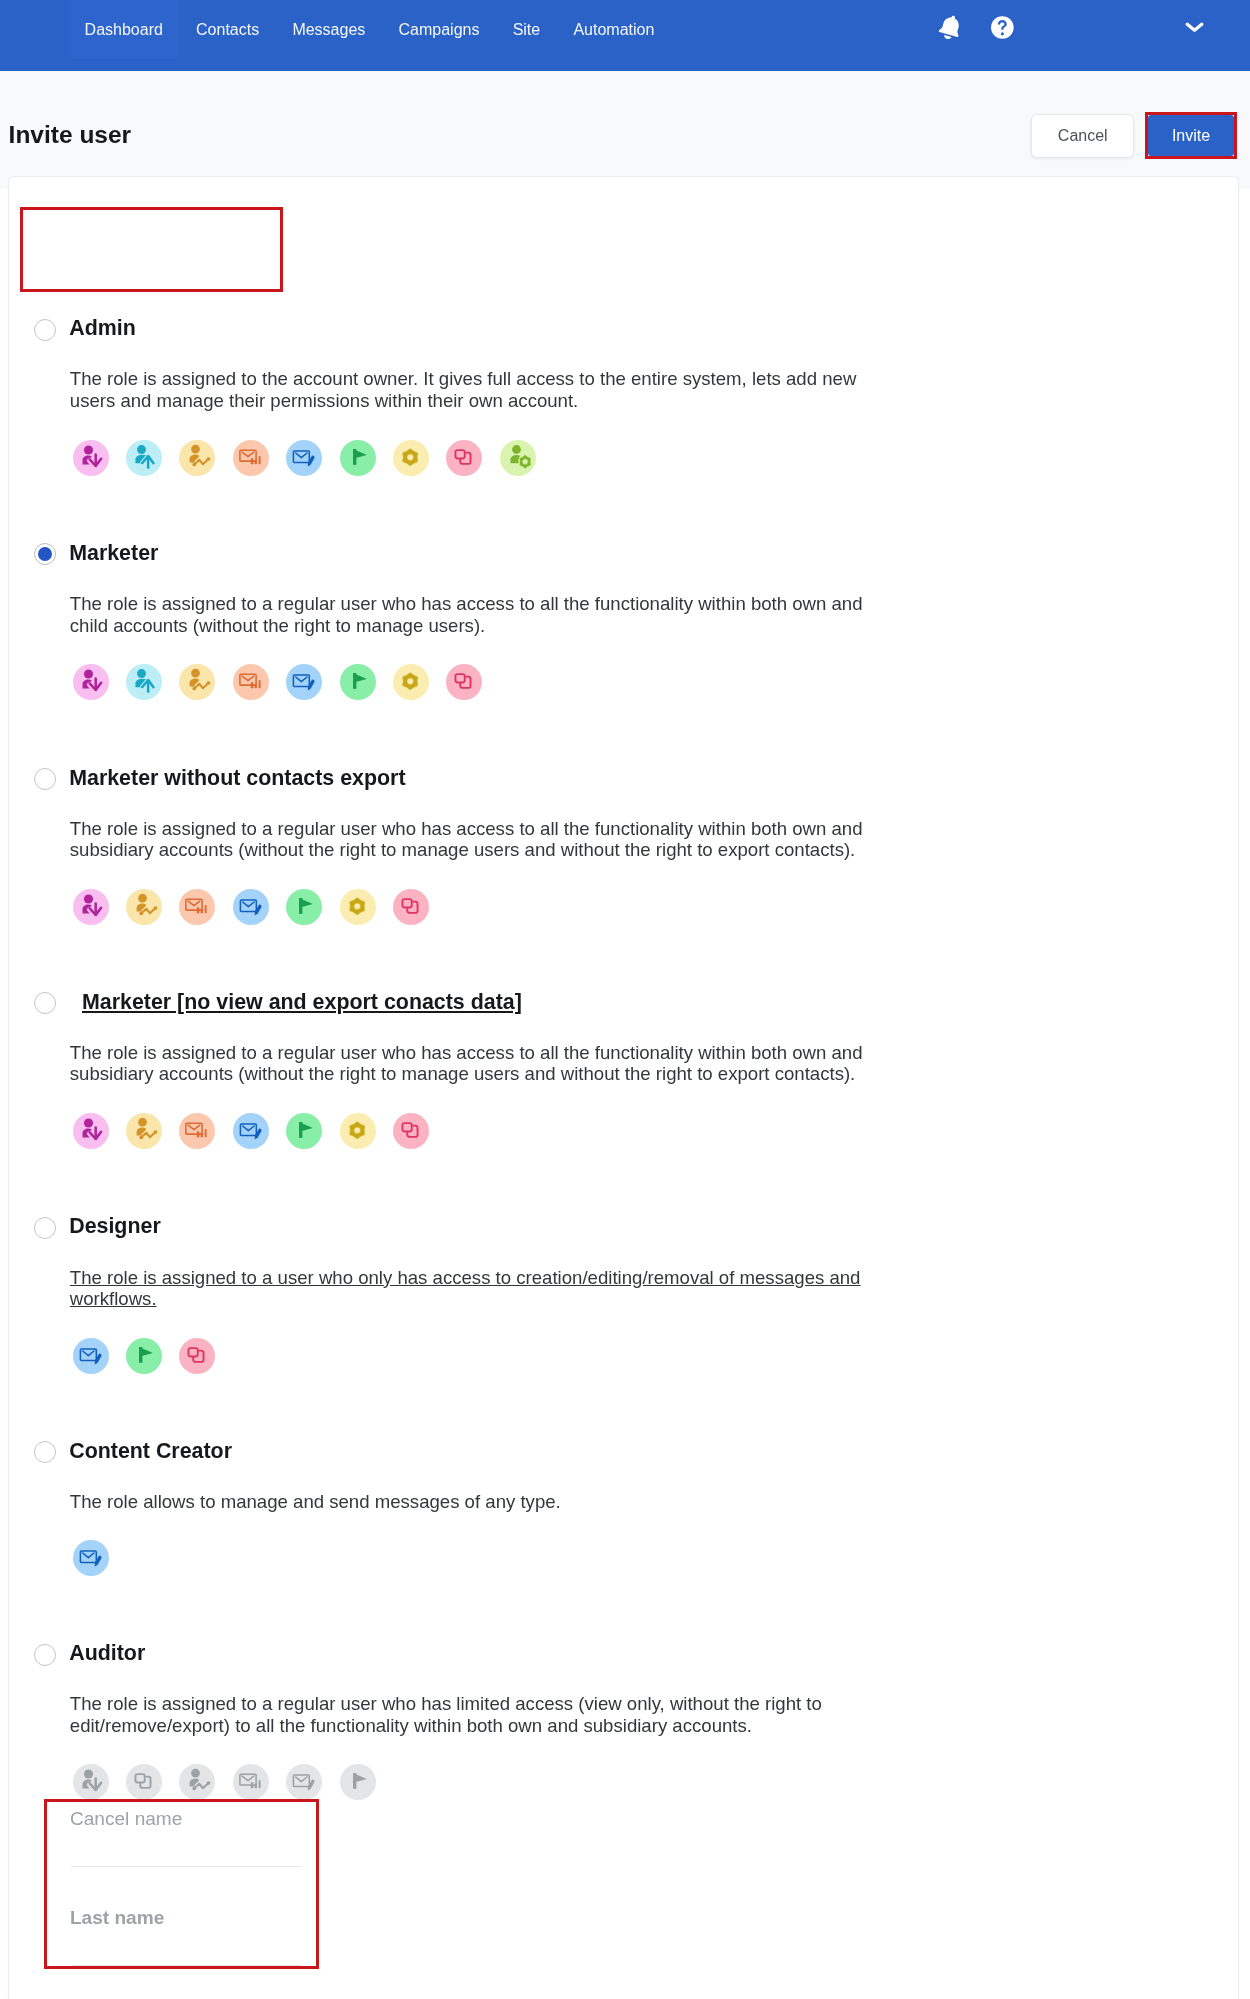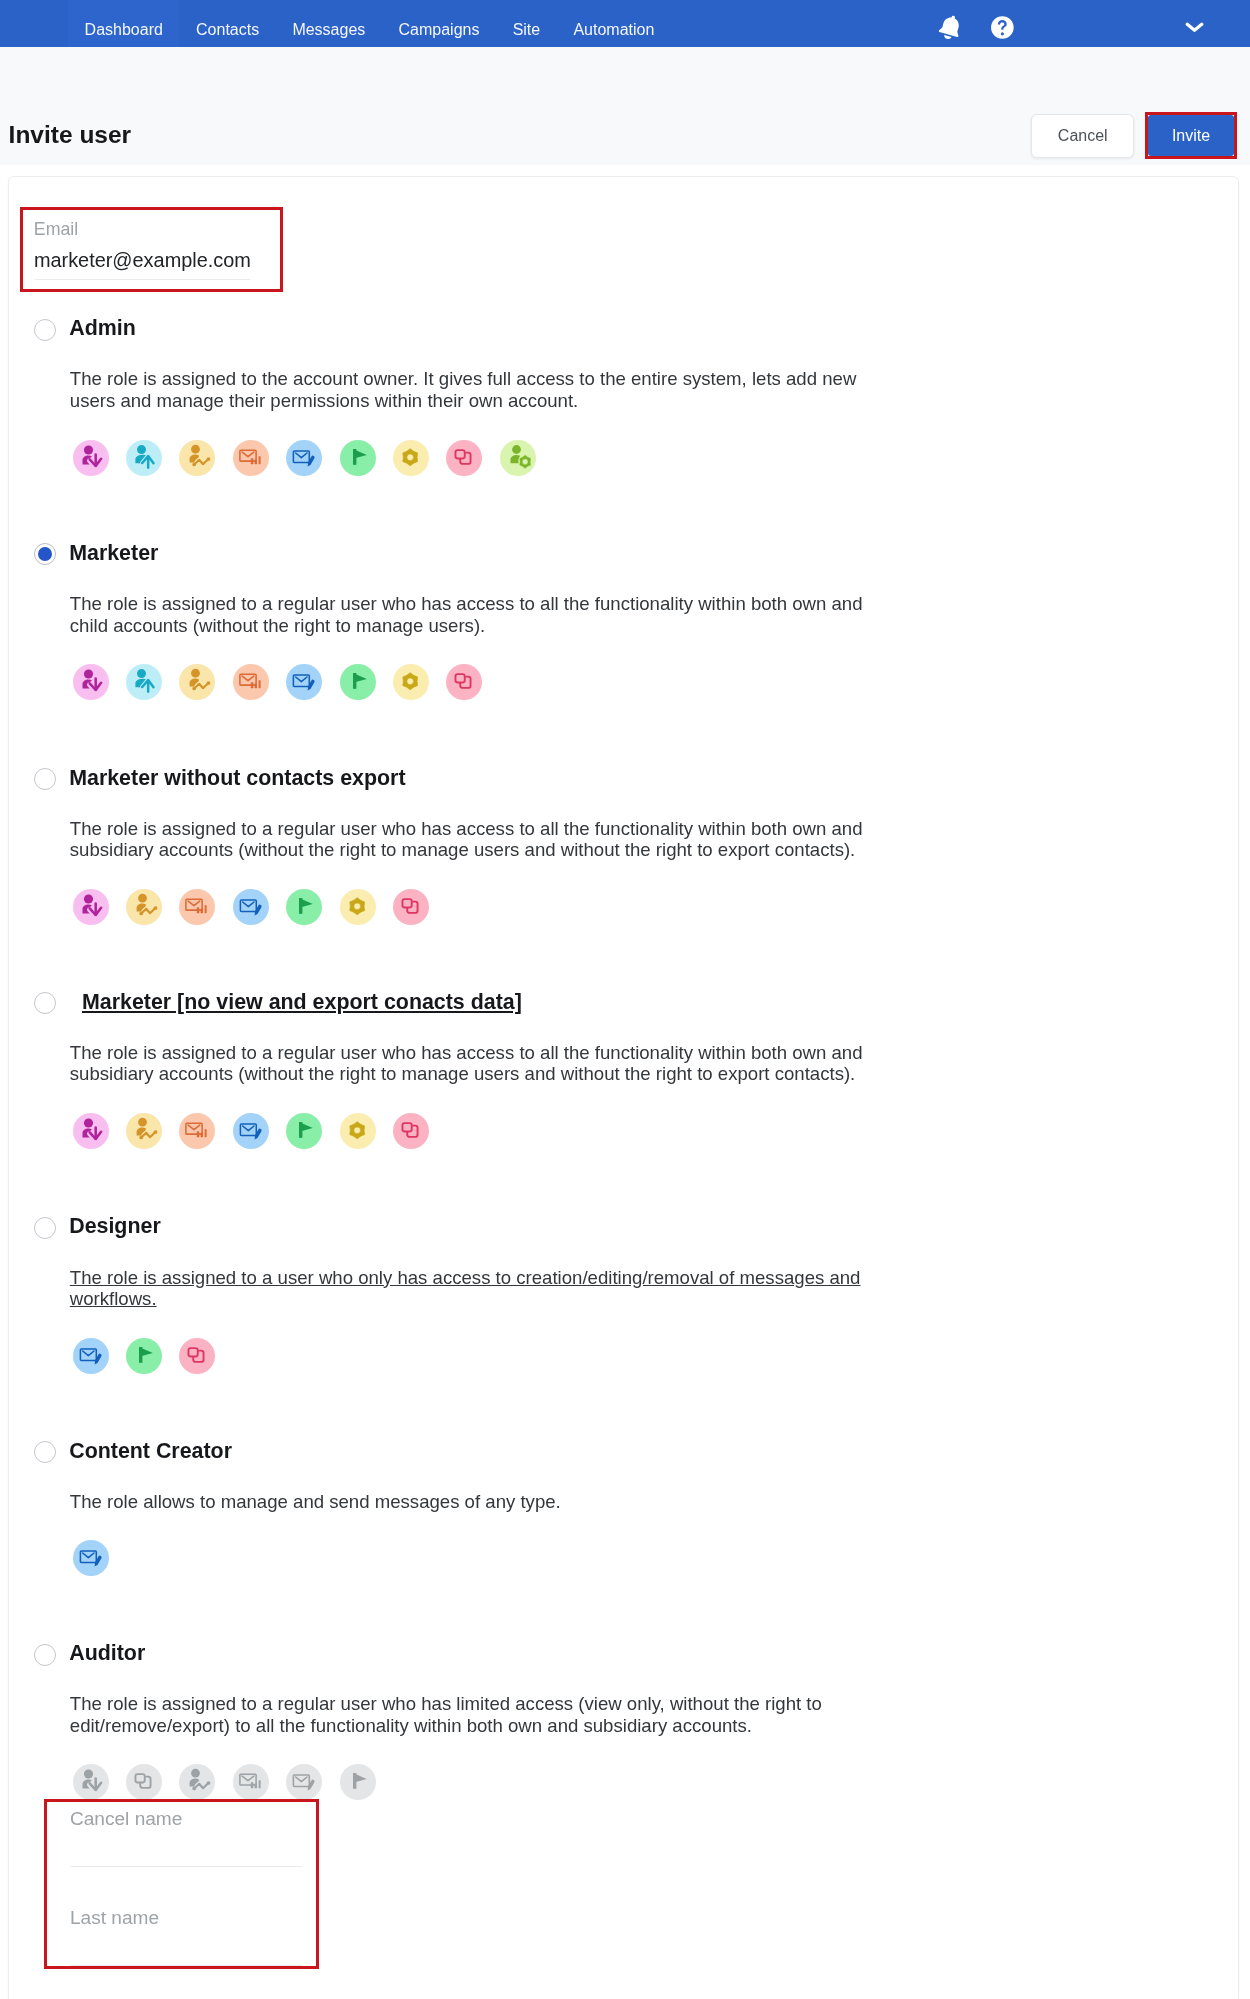--- a/index.html
+++ b/index.html
@@ -7,21 +7,21 @@
   html, body { margin:0; padding:0; }
   body {
     width:1250px; height:1999px;
     font-family:"Liberation Sans", sans-serif;
     background:#ffffff;
     overflow:hidden;
     -webkit-font-smoothing:antialiased;
   }
 
   
-  .topnav{ height:47px; background:#2B62C8; position:relative; }
+  .topnav{ height:71px; background:#2B62C8; position:relative; }
   .nav-items{ display:flex; align-items:center; height:59px; padding-left:68px; }
   .nav-item{
     color:#F5F7FB; font-size:16px; height:59px; line-height:59px;
     padding:0 16.6px; white-space:nowrap; cursor:pointer;
   }
   .nav-item.active{ background:#2D65CC; }
   .nav-right{ position:absolute; left:0; top:0; width:1250px; height:59px; }
   .nav-icon{ position:absolute; top:0; height:59px; display:flex; align-items:center; justify-content:center; cursor:pointer; }
   #ic-bell{ left:935px; width:28px; }
   #ic-help{ left:991px; width:23px; }
@@ -115,25 +115,20 @@
 
 <div class="page-header"></div>
 <div class="page-title">Invite user</div>
 <button class="btn btn-cancel">Cancel</button>
 <div class="btn-invite-wrap">
   <button class="btn btn-invite">Invite</button>
 </div>
 
 <div class="panel" id="panel">
     <div class="hl-box" style="left: 10.5px; top: 29.5px; width: 263px; height: 85px;"></div>
-    <div style="position: absolute; left: 10.5px; top: 29.5px; width: 263px; height: 85px;">
-      <div class="fld-label" style="left: 14.3px; top: 14.5px; line-height: 17px;">Email</div>
-      <div class="fld-value" style="left: 14.4px; top: 43.8px; line-height: 20px;">marketer@example.com</div>
-      <div class="fld-rule" style="left: 15.5px; top: 72.2px; width: 215px;"></div>
-    </div>
     <div style="position: absolute; left: 0px; top: 0px; width: 100%; height: 0px;">
       <span class="radio" style="left: 25.4px; top: 141.7px;"></span>
       <div class="role-title" style="left: 60.2px; top: 139.1px;">Admin</div>
       <div class="role-desc" style="left: 60.8px; top: 191.3px;">The role is assigned to the account owner. It gives full access to the entire system, lets add new users and manage their permissions within their own account.</div>
       <div style="position: absolute; left: 0px; top: 0px;">
         <span class="ric" style="left: 63.6px; top: 262.5px; background: rgb(249, 190, 240);">
           <svg width="28" height="26" viewBox="0 0 28 26">
             <circle cx="10.5" cy="6.05" r="4.55" fill="#B0249B"></circle>
             <path fill="#B0249B" d="M10.5 11.5c-3.3 0-6.0 2.1-6.0 4.45v4.45h7.1l-2.1-2.35a2.2 2.2 0 0 1 1.6-3.65l.5-.02 2.35-2.15a9.4 9.4 0 0 0-3.45-.73z"></path>
             <path fill="none" stroke="#B0249B" stroke-width="2.55" stroke-linecap="round" stroke-linejoin="round" d="M17.7 10.6v11.1"></path>
@@ -476,16 +471,16 @@
           </svg>
         </span>
       </div>
     </div>
     <div class="hl-box" style="left: 34.6px; top: 1622.3px; width: 275px; height: 170px;"></div>
     <div style="position: absolute; left: 60.9px; top: 1633.2px; width: 231px;">
       <div class="fld-label" style="left: 0px; top: 0px; font-size: 19.1px; line-height: 17px;">Cancel name</div>
       <div class="fld-rule" style="left: 1px; top: 55.4px; width: 231px;"></div>
     </div>
     <div style="position: absolute; left: 60.9px; top: 1731.9px; width: 231px;">
-      <div class="fld-label" style="left: 0px; top: 0px; font-size: 19.1px; line-height: 17px;">Last name</div>
+      <div class="fld-label" style="left: 0px; top: 0px; font-size: 19.1px; line-height: 17px; font-weight: bold;">Last name</div>
       <div class="fld-rule" style="left: 1px; top: 56.6px; width: 231px;"></div>
     </div>
   </div>
 
 </body></html>

